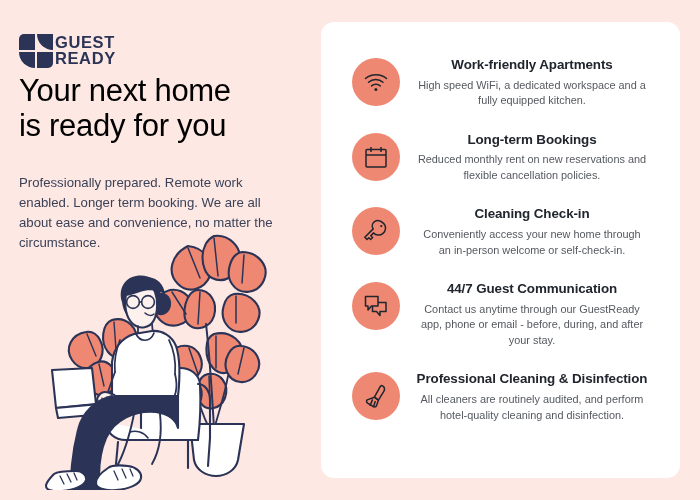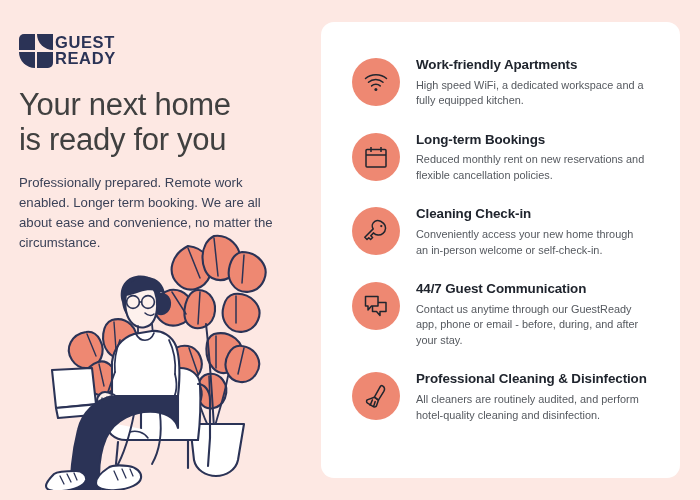--- a/index.html
+++ b/index.html
@@ -56,26 +56,26 @@
     font-family: "Liberation Sans", sans-serif;
     font-weight: bold;
     font-size: 16.5px;
     letter-spacing: 0.6px;
     color: #2B3356;
   }
 
   .headline {
     position: absolute;
     left: 19px;
-    top: 88px;
+    top: 74px;
     width: 285px;
     font-size: 31px;
     line-height: 1.12;
     font-weight: normal;
-    color: #404040;
+    color: #000000;
     letter-spacing: -0.3px;
   }
   .headline .hl-line { display: block; }
 
   .subcopy {
     position: absolute;
     left: 19px;
     top: 161px;
     width: 272px;
     font-size: 13.2px;
@@ -105,20 +105,21 @@
   }
 
   .feature-list {
     position: absolute;
     left: 0; top: 0;
     width: 100%;
     padding: 34px 32px 0 31px;
     display: flex;
     flex-direction: column;
     gap: 22px;
+    text-align: center;
   }
 
   .feature-row {
     display: flex;
     align-items: flex-start;
     gap: 16px;
   }
 
   .feature-icon {
     flex: 0 0 auto;

